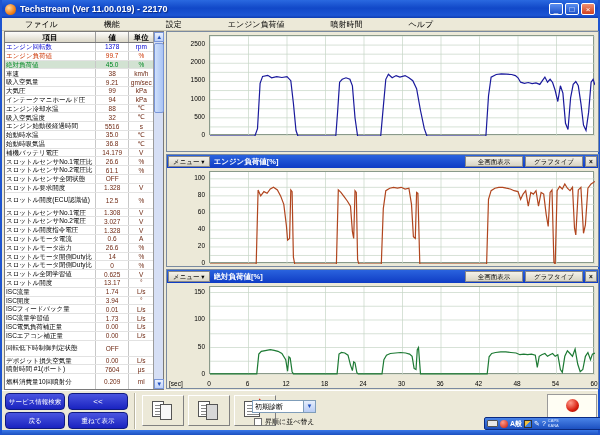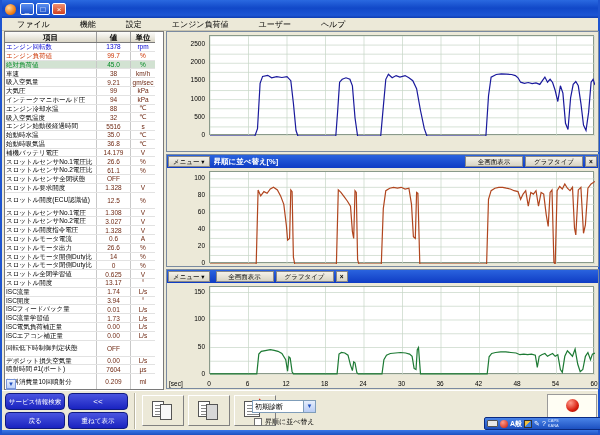--- a/index.html
+++ b/index.html
@@ -15,25 +15,25 @@
     background:radial-gradient(circle at 35% 35%, #ffd9a0, #f08018 60%, #b85000); margin-right:4px; flex:0 0 auto; }
   .title-text { font-size:9px; font-weight:bold; text-shadow:1px 1px 1px #0a2a80; flex:1; white-space:nowrap; overflow:hidden; }
   .winbtns { display:flex; gap:2px; }
   .winbtn { width:14px; height:12px; font-size:8px; line-height:11px; text-align:center; color:#fff;
     border:1px solid #fff; border-radius:2px; background:linear-gradient(#5a8ef0,#1c50c8); }
   .winbtn.close { background:linear-gradient(#f09070,#d04020); }
 
   
   .menubar { position:absolute; top:18px; left:0; right:0; height:13px; background:#ece9d8;
     border-bottom:1px solid #c8c4b0; display:flex; align-items:center; font-size:8px; }
-  .menu-item { padding:0 15px; color:#000; height:100%; line-height:13px; }
+  .menu-item { padding:0 23px; color:#000; height:100%; line-height:13px; }
 
   
   .table-panel { position:absolute; top:31px; left:2px; width:160px; height:359px; background:#fff;
-    border:1px solid #7a7a7a; display:flex;flex-direction:column; }
+    border:1px solid #7a7a7a; display:flex; }
   .table-main { width:150px; display:flex; flex-direction:column; overflow:hidden; }
   .t-headrow { display:flex; height:11px; background:linear-gradient(#fdfdfb,#dcd8c8);
     border-bottom:1px solid #7a7a7a; font-weight:bold; font-size:7.5px; }
   .t-headrow .hc { line-height:11px; text-align:center; border-right:1px solid #9a9a9a; }
   .hc.c-item { width:92px; } .hc.c-val { width:34px; } .hc.c-unit { width:24px; border-right:none; }
   .t-row { display:flex; height:8.8px; border-bottom:1px solid #e2e2e2; font-size:6.5px; align-items:center; }
   .t-row.tall { height:16px; }
   .t-row .c-item { width:92px; padding-left:1px; border-right:1px solid #c8c8c8; overflow:hidden; color:#000;
     line-height:7.5px; height:100%; display:flex; align-items:center; }
   .t-row .c-val { width:34px; text-align:center; border-right:1px solid #c8c8c8; height:100%;
@@ -117,33 +117,34 @@
   .taskbar { position:absolute; left:0; right:0; bottom:0; height:5px;
     background:linear-gradient(#3a78e8,#1c50c0); }
 </style>
 </head>
 <body>
 
 <div class="app">
 
   <div class="titlebar">
     <div class="app-icon"></div>
+    <div class="title-text">Techstream (Ver 11.00.019) - 22170</div>
     <div class="winbtns">
       <div class="winbtn">_</div>
       <div class="winbtn">□</div>
       <div class="winbtn close">×</div>
     </div>
   </div>
 
   <div class="menubar" id="menubar">
       <div class="menu-item">ファイル</div>
       <div class="menu-item">機能</div>
       <div class="menu-item">設定</div>
       <div class="menu-item">エンジン負荷値</div>
-      <div class="menu-item">ユーザー</div>
+      <div class="menu-item">噴射時間</div>
       <div class="menu-item">ヘルプ</div>
     </div>
 
   <div class="table-panel">
     <div class="table-main">
       <div class="t-headrow">
         <div class="hc c-item">項目</div>
         <div class="hc c-val">値</div>
         <div class="hc c-unit">単位</div>
       </div>
@@ -375,21 +376,21 @@
         <div class="ytick" style="top: 62.6364px; left: 2px;">1000</div>
         <div class="ytick" style="top: 44.4545px; left: 2px;">1500</div>
         <div class="ytick" style="top: 26.2727px; left: 2px;">2000</div>
         <div class="ytick" style="top: 8.09091px; left: 2px;">2500</div>
       </div>
   </div>
 
   <div class="chart-panel" id="panel-load">
     <div class="chart-head">
       <div class="menu-btn"><span>メニュー</span> ▾</div>
-      <div class="chart-title">昇順に並べ替え[%]</div>
+      <div class="chart-title">エンジン負荷値[%]</div>
       <div class="head-btn">全画面表示</div>
       <div class="head-btn">グラフタイプ</div>
       <div class="head-btn x">×</div>
     </div>
     <div class="chart-body" style="height:98px;">
         <div class="plot" style="left: 42px; top: 3px; width: 385px; height: 92px;"><svg width="385" height="92">
             <line x1="0" x2="385" y1="92" y2="92" stroke="#c6d6c6" stroke-width="0.7"></line>
             <line x1="0" x2="385" y1="83.48148148148148" y2="83.48148148148148" stroke="#c6d6c6" stroke-width="0.7"></line>
             <line x1="0" x2="385" y1="74.96296296296296" y2="74.96296296296296" stroke="#c6d6c6" stroke-width="0.7"></line>
             <line x1="0" x2="385" y1="66.44444444444444" y2="66.44444444444444" stroke="#c6d6c6" stroke-width="0.7"></line>
@@ -418,20 +419,21 @@
         <div class="ytick" style="top: 56.9259px; left: 2px;">40</div>
         <div class="ytick" style="top: 39.8889px; left: 2px;">60</div>
         <div class="ytick" style="top: 22.8519px; left: 2px;">80</div>
         <div class="ytick" style="top: 5.81481px; left: 2px;">100</div>
       </div>
   </div>
 
   <div class="chart-panel" id="panel-abs">
     <div class="chart-head">
       <div class="menu-btn"><span>メニュー</span> ▾</div>
+      <div class="chart-title">絶対負荷値[%]</div>
       <div class="head-btn">全画面表示</div>
       <div class="head-btn">グラフタイプ</div>
       <div class="head-btn x">×</div>
     </div>
     <div class="chart-body" style="height:105px;">
         <div class="plot" style="left: 42px; top: 3px; width: 385px; height: 88px;"><svg width="385" height="88">
             <line x1="0" x2="385" y1="88" y2="88" stroke="#c6d6c6" stroke-width="0.7"></line>
             <line x1="0" x2="385" y1="74.25" y2="74.25" stroke="#c6d6c6" stroke-width="0.7"></line>
             <line x1="0" x2="385" y1="60.5" y2="60.5" stroke="#c6d6c6" stroke-width="0.7"></line>
             <line x1="0" x2="385" y1="46.75" y2="46.75" stroke="#c6d6c6" stroke-width="0.7"></line>

